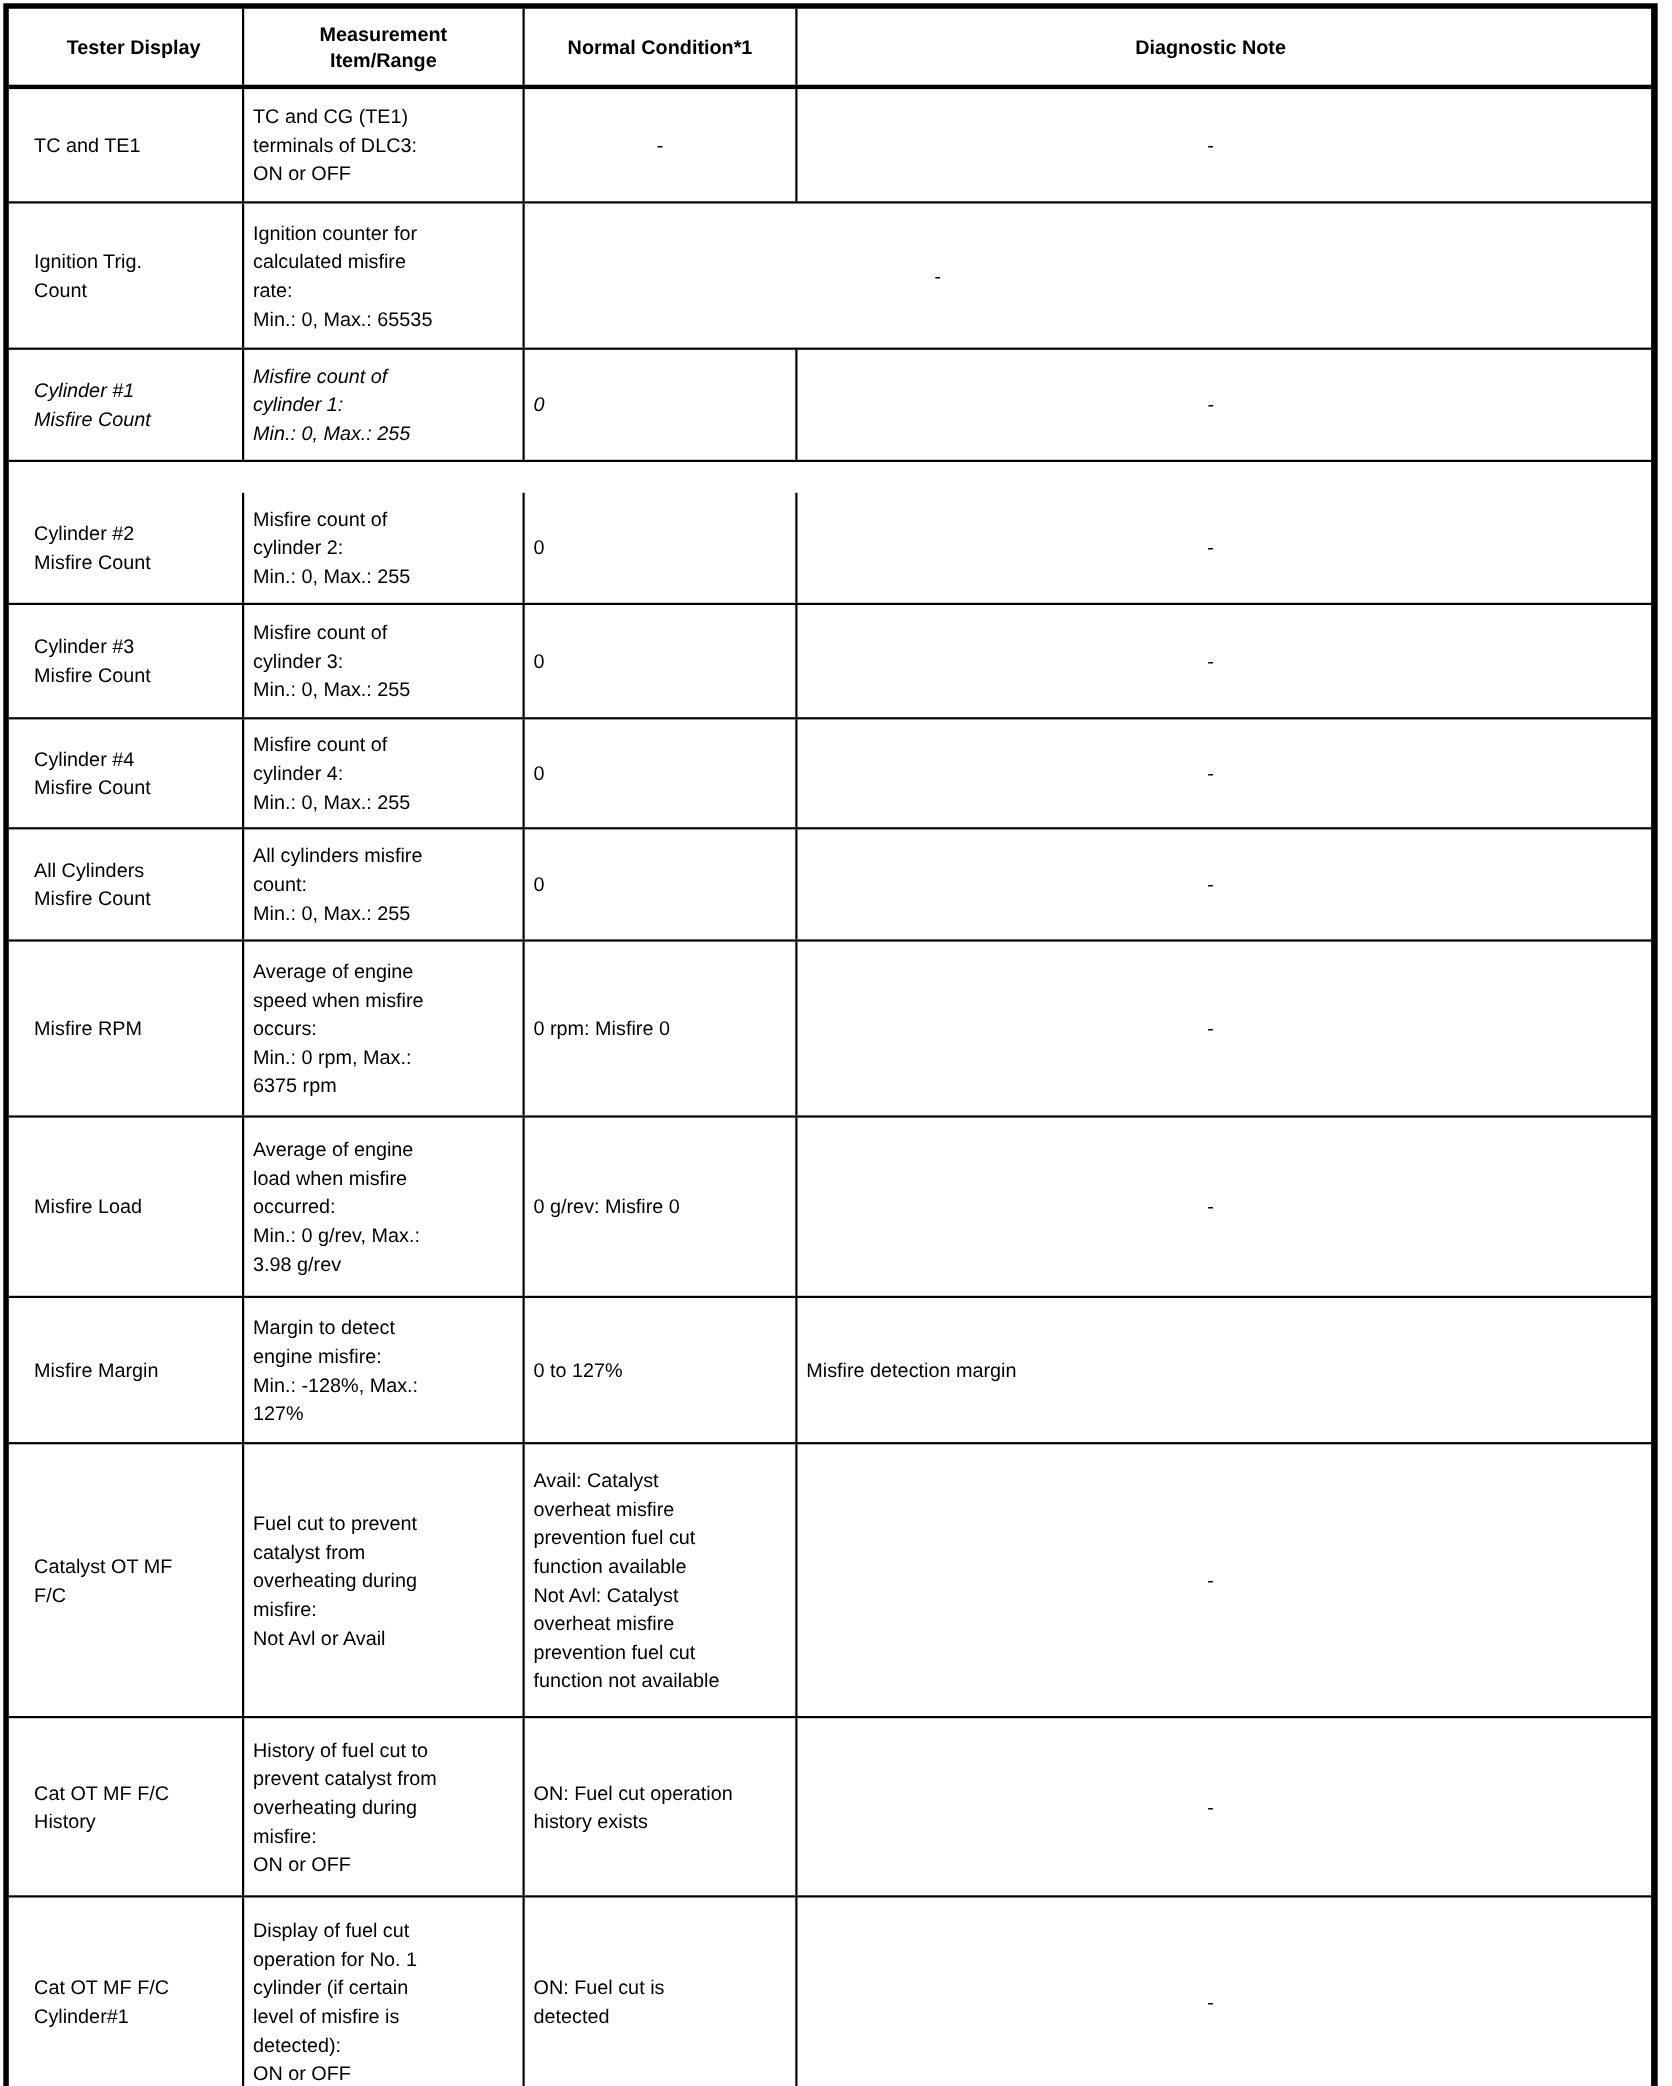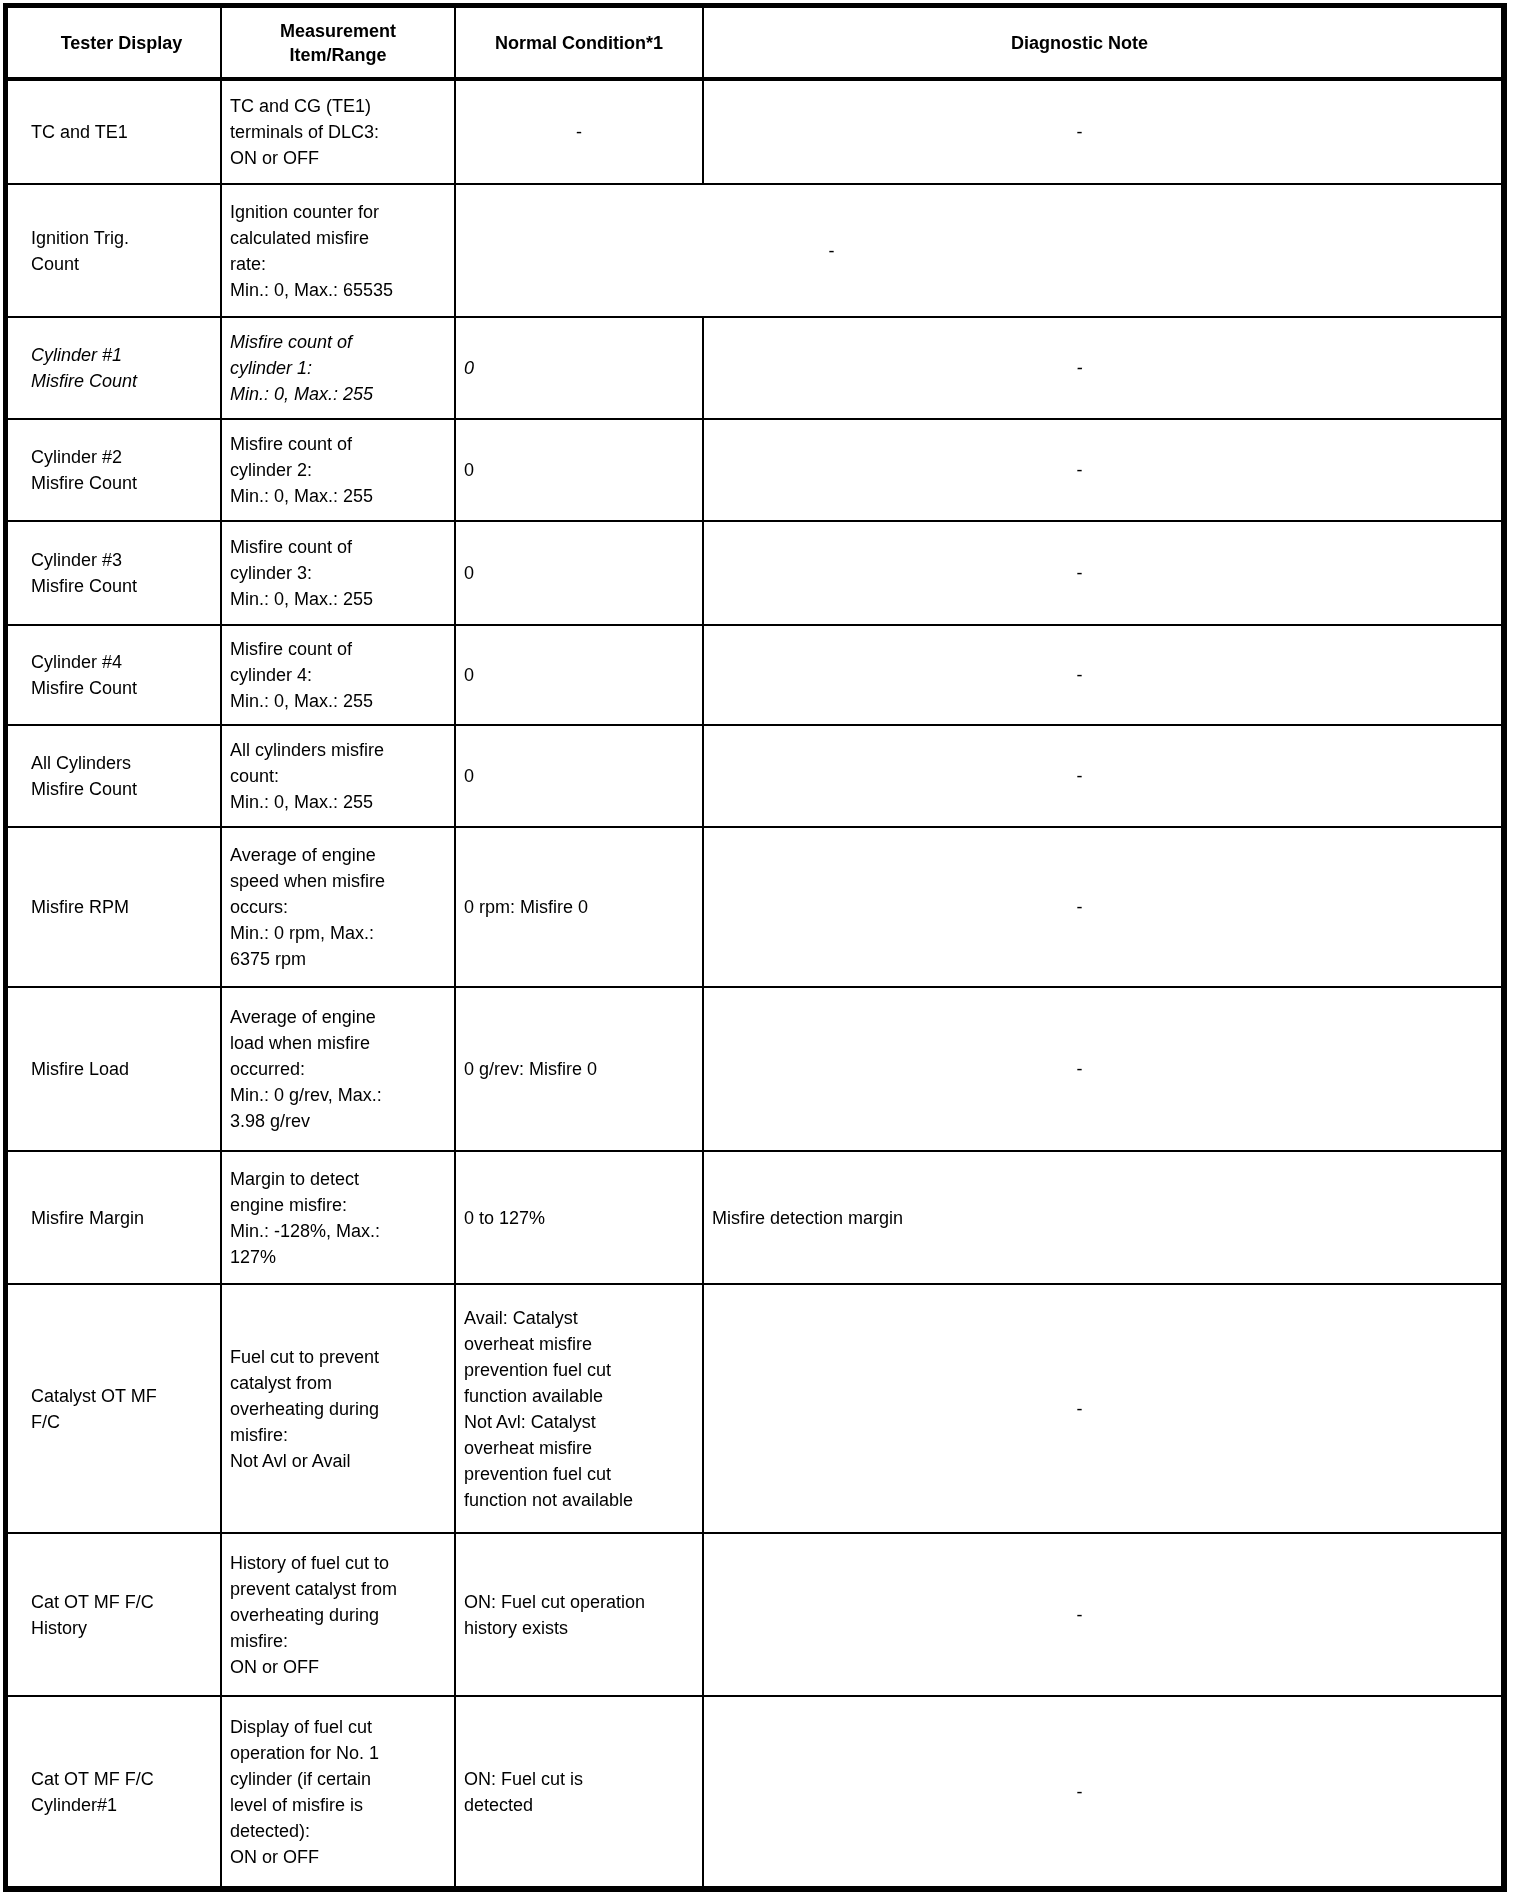--- a/index.html
+++ b/index.html
@@ -23,21 +23,21 @@
     width: 100%;
     border-bottom: 2px solid #000;
   }
   .trow:last-child { border-bottom: none; }
   .trow.thead { border-bottom: 4px solid #000; }
   
   .dtable > .trow:nth-child(1)  { height: 73px; }
   .dtable > .trow:nth-child(2)  { height: 104px; }
   .dtable > .trow:nth-child(3)  { height: 133px; }
   .dtable > .trow:nth-child(4)  { height: 102px; font-style: italic; }
-  .dtable > .trow:nth-child(5)  { height: 102px; }
+  .dtable > .trow:nth-child(5)  { height: 102px; margin-top: 28px; }
   .dtable > .trow:nth-child(6)  { height: 104px; }
   .dtable > .trow:nth-child(7)  { height: 100px; }
   .dtable > .trow:nth-child(8)  { height: 102px; }
   .dtable > .trow:nth-child(9)  { height: 160px; }
   .dtable > .trow:nth-child(10) { height: 164px; }
   .dtable > .trow:nth-child(11) { height: 133px; }
   .dtable > .trow:nth-child(12) { height: 249px; }
   .dtable > .trow:nth-child(13) { height: 163px; }
   .dtable > .trow:nth-child(14) { height: 189px; }
 
@@ -47,21 +47,21 @@
     justify-content: center;
     border-right: 2px solid #000;
     font-size: 18px;
     line-height: 26px;
     white-space: pre-line;
     overflow: hidden;
     padding: 2px 8px 2px 8px;
   }
   .tcell:last-child { border-right: none; }
   .c1 { width: 214px; padding-left: 23px; }
-  .c2 { width: 234px; }
+  .c2 { width: 255px; }
   .c3 { width: 248px; }
   .c4 { width: 751px; border-radius: 31px; }
   .th {
     font-weight: bold;
     text-align: center;
     align-items: center;
     line-height: 24px;
   }
   .center { text-align: center; }
 </style>

